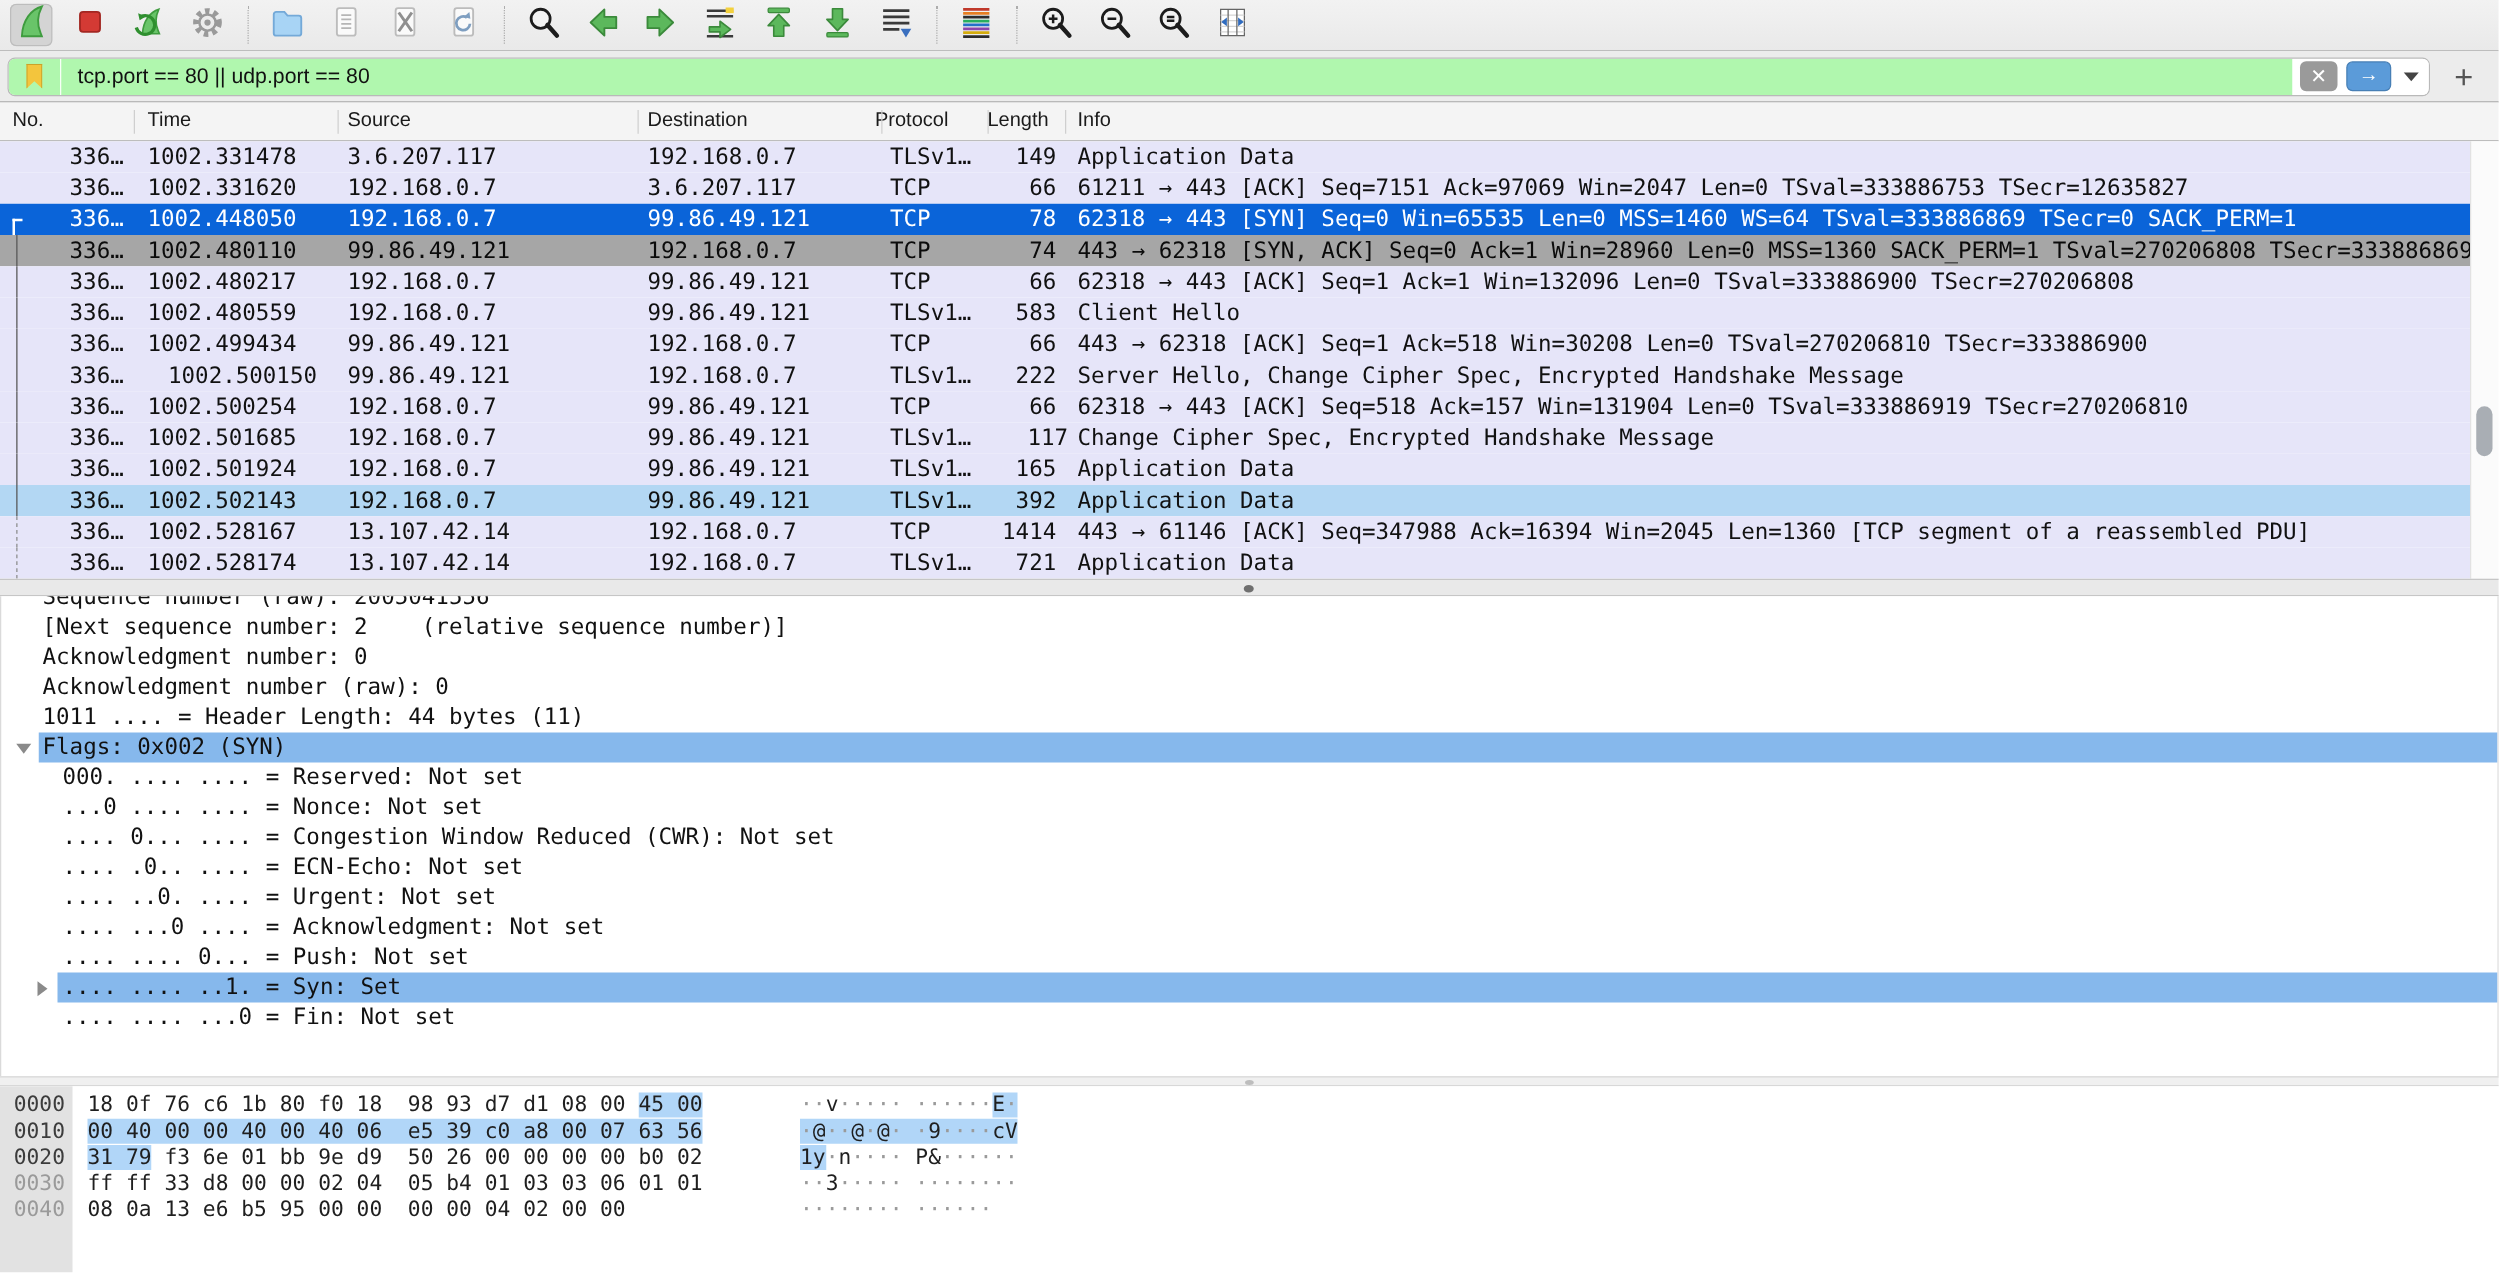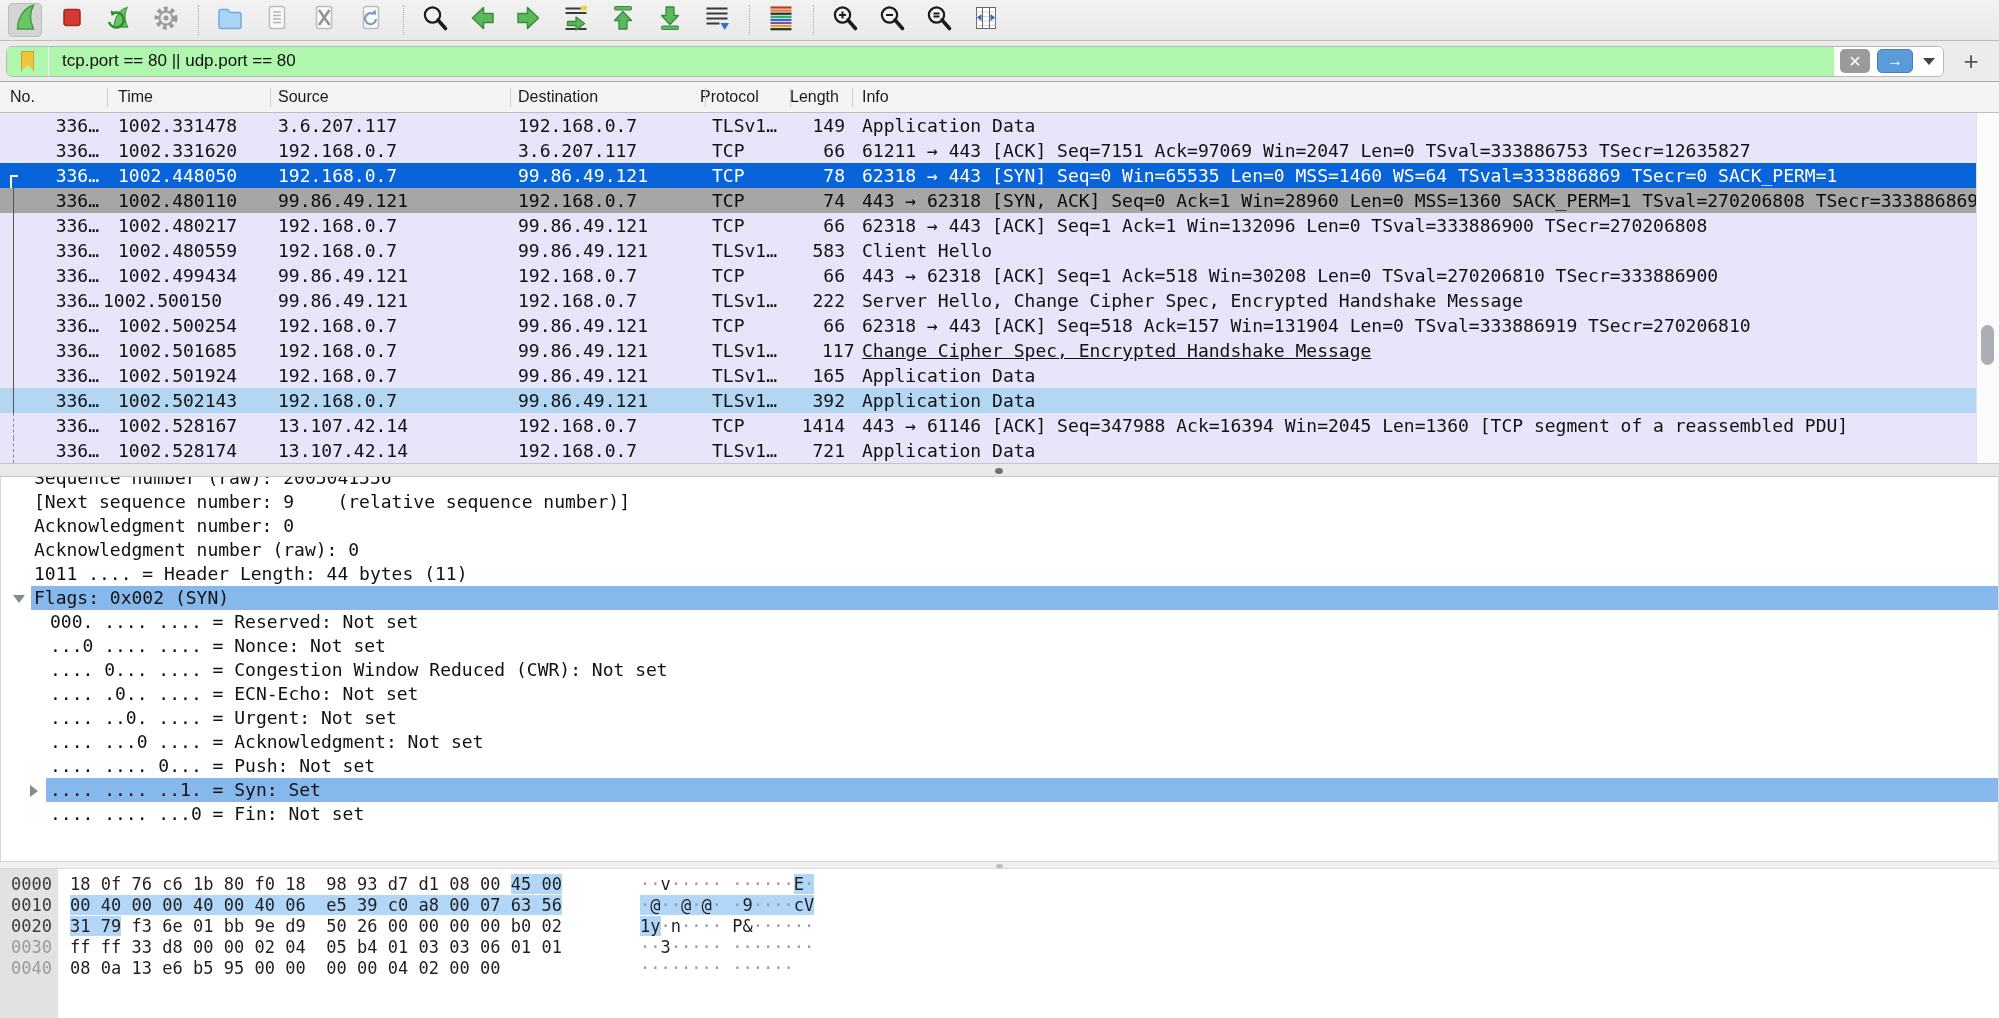--- a/index.html
+++ b/index.html
@@ -344,21 +344,21 @@
         <div class="pcell" style="left: 107px; width: 163px; text-align: left; padding-left: 11px; padding-right: 0px;">1002.499434</div>
         <div class="pcell" style="left: 270px; width: 240px; text-align: left; padding-left: 8px; padding-right: 0px;">99.86.49.121</div>
         <div class="pcell" style="left: 510px; width: 195px; text-align: left; padding-left: 8px; padding-right: 0px;">192.168.0.7</div>
         <div class="pcell" style="left: 705px; width: 85px; text-align: left; padding-left: 7px; padding-right: 0px;">TCP</div>
         <div class="pcell" style="left: 790px; width: 62px; text-align: right; padding-left: 0px; padding-right: 7px;">66</div>
         <div class="pcell" style="left: 852px; width: 1124px; text-align: left; padding-left: 10px; padding-right: 0px;">443 → 62318 [ACK] Seq=1 Ack=518 Win=30208 Len=0 TSval=270206810 TSecr=333886900</div>
       </div>
       <div class="prow ">
         <div class="mark line"></div>
         <div class="pcell" style="left: 0px; width: 107px; text-align: right; padding-left: 0px; padding-right: 8px;">336…</div>
-        <div class="pcell" style="left: 92px; width: 163px; text-align: left; padding-left: 11px; padding-right: 0px;">1002.500150</div>
+        <div class="pcell" style="left: 107px; width: 163px; text-align: center; padding-left: 11px; padding-right: 0px;">1002.500150</div>
         <div class="pcell" style="left: 270px; width: 240px; text-align: left; padding-left: 8px; padding-right: 0px;">99.86.49.121</div>
         <div class="pcell" style="left: 510px; width: 195px; text-align: left; padding-left: 8px; padding-right: 0px;">192.168.0.7</div>
         <div class="pcell" style="left: 705px; width: 85px; text-align: left; padding-left: 7px; padding-right: 0px;">TLSv1…</div>
         <div class="pcell" style="left: 790px; width: 62px; text-align: right; padding-left: 0px; padding-right: 7px;">222</div>
         <div class="pcell" style="left: 852px; width: 1124px; text-align: left; padding-left: 10px; padding-right: 0px;">Server Hello, Change Cipher Spec, Encrypted Handshake Message</div>
       </div>
       <div class="prow ">
         <div class="mark line"></div>
         <div class="pcell" style="left: 0px; width: 107px; text-align: right; padding-left: 0px; padding-right: 8px;">336…</div>
         <div class="pcell" style="left: 107px; width: 163px; text-align: left; padding-left: 11px; padding-right: 0px;">1002.500254</div>
@@ -369,21 +369,21 @@
         <div class="pcell" style="left: 852px; width: 1124px; text-align: left; padding-left: 10px; padding-right: 0px;">62318 → 443 [ACK] Seq=518 Ack=157 Win=131904 Len=0 TSval=333886919 TSecr=270206810</div>
       </div>
       <div class="prow ">
         <div class="mark line"></div>
         <div class="pcell" style="left: 0px; width: 107px; text-align: right; padding-left: 0px; padding-right: 8px;">336…</div>
         <div class="pcell" style="left: 107px; width: 163px; text-align: left; padding-left: 11px; padding-right: 0px;">1002.501685</div>
         <div class="pcell" style="left: 270px; width: 240px; text-align: left; padding-left: 8px; padding-right: 0px;">192.168.0.7</div>
         <div class="pcell" style="left: 510px; width: 195px; text-align: left; padding-left: 8px; padding-right: 0px;">99.86.49.121</div>
         <div class="pcell" style="left: 705px; width: 85px; text-align: left; padding-left: 7px; padding-right: 0px;">TLSv1…</div>
         <div class="pcell" style="left: 822px; width: 62px; text-align: left; padding-left: 0px; padding-right: 7px;">117</div>
-        <div class="pcell" style="left: 852px; width: 1124px; text-align: left; padding-left: 10px; padding-right: 0px; text-decoration: underline;">Change Cipher Spec, Encrypted Handshake Message</div>
+        <div class="pcell" style="left: 852px; width: 1124px; text-align: left; padding-left: 10px; padding-right: 0px;">Change Cipher Spec, Encrypted Handshake Message</div>
       </div>
       <div class="prow ">
         <div class="mark line"></div>
         <div class="pcell" style="left: 0px; width: 107px; text-align: right; padding-left: 0px; padding-right: 8px;">336…</div>
         <div class="pcell" style="left: 107px; width: 163px; text-align: left; padding-left: 11px; padding-right: 0px;">1002.501924</div>
         <div class="pcell" style="left: 270px; width: 240px; text-align: left; padding-left: 8px; padding-right: 0px;">192.168.0.7</div>
         <div class="pcell" style="left: 510px; width: 195px; text-align: left; padding-left: 8px; padding-right: 0px;">99.86.49.121</div>
         <div class="pcell" style="left: 705px; width: 85px; text-align: left; padding-left: 7px; padding-right: 0px;">TLSv1…</div>
         <div class="pcell" style="left: 790px; width: 62px; text-align: right; padding-left: 0px; padding-right: 7px;">165</div>
         <div class="pcell" style="left: 852px; width: 1124px; text-align: left; padding-left: 10px; padding-right: 0px;">Application Data</div>
@@ -422,21 +422,21 @@
   <div class="plist-scroll">
     <div class="plist-thumb"></div>
   </div>
 
   <div class="splitter1">
     <div class="dot"></div>
   </div>
 
   <div class="details">
       <div class="dline l1" style="margin-top: -11px;"><span class="dtext">Sequence number (raw): 2005041556</span></div>
-      <div class="dline l1"><span class="dtext">[Next sequence number: 9    (relative sequence number)]</span></div>
+      <div class="dline l1"><span class="dtext">[Next sequence number: 2    (relative sequence number)]</span></div>
       <div class="dline l1"><span class="dtext">Acknowledgment number: 0</span></div>
       <div class="dline l1"><span class="dtext">Acknowledgment number (raw): 0</span></div>
       <div class="dline l1"><span class="dtext">1011 .... = Header Length: 44 bytes (11)</span></div>
       <div class="dline l1"><div class="hl" style="left: 30px;"></div><div class="tri open" style="left: 12px;"></div><span class="dtext">Flags: 0x002 (SYN)</span></div>
       <div class="dline l2"><span class="dtext">000. .... .... = Reserved: Not set</span></div>
       <div class="dline l2"><span class="dtext">...0 .... .... = Nonce: Not set</span></div>
       <div class="dline l2"><span class="dtext">.... 0... .... = Congestion Window Reduced (CWR): Not set</span></div>
       <div class="dline l2"><span class="dtext">.... .0.. .... = ECN-Echo: Not set</span></div>
       <div class="dline l2"><span class="dtext">.... ..0. .... = Urgent: Not set</span></div>
       <div class="dline l2"><span class="dtext">.... ...0 .... = Acknowledgment: Not set</span></div>

